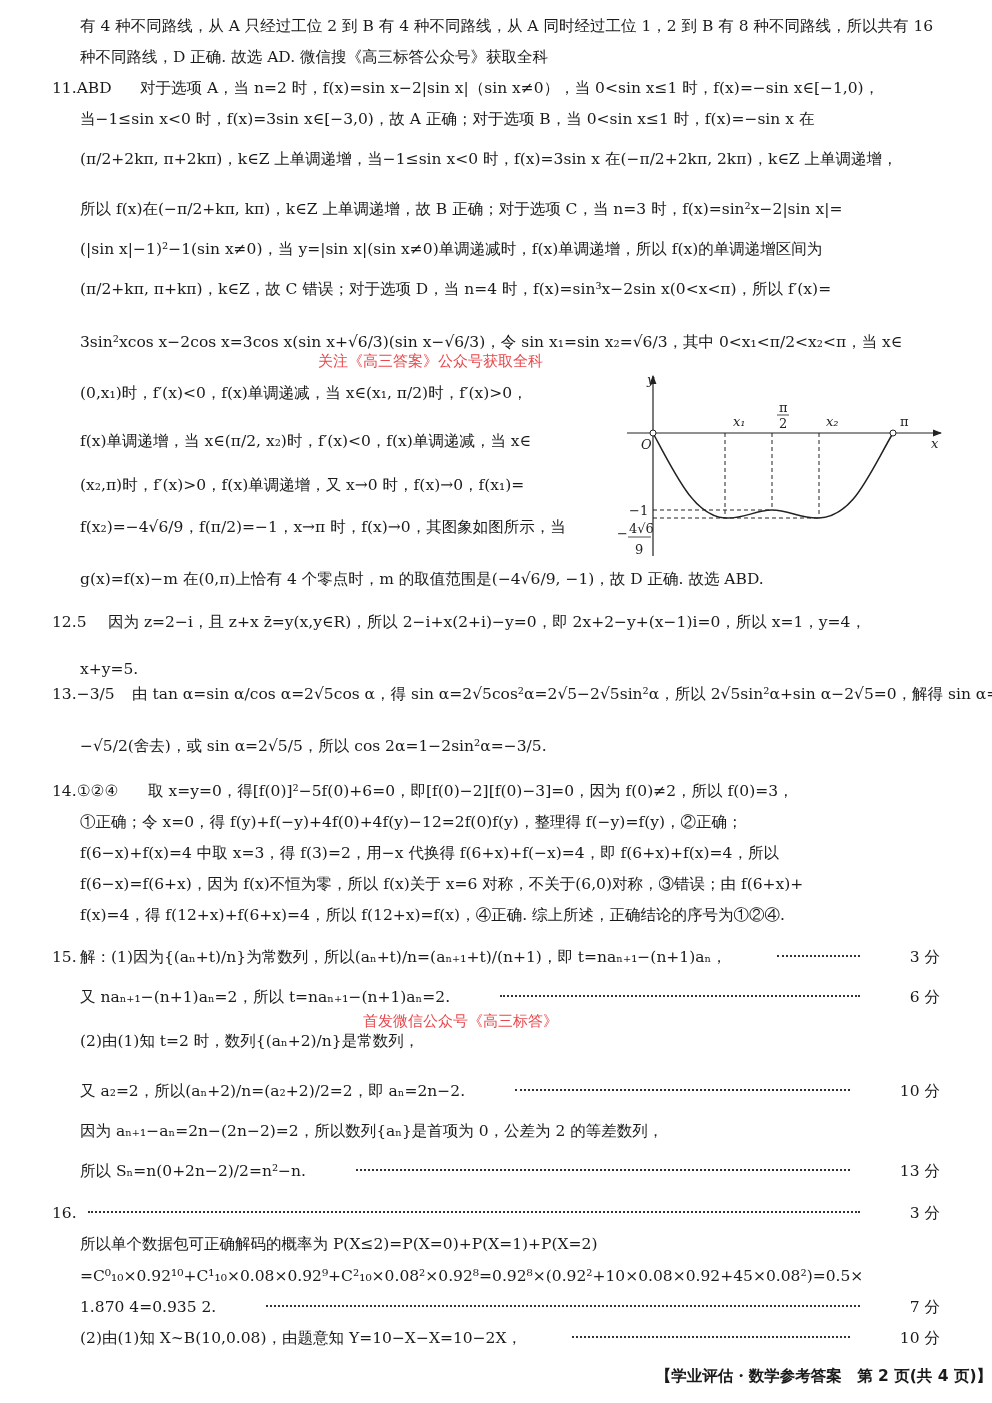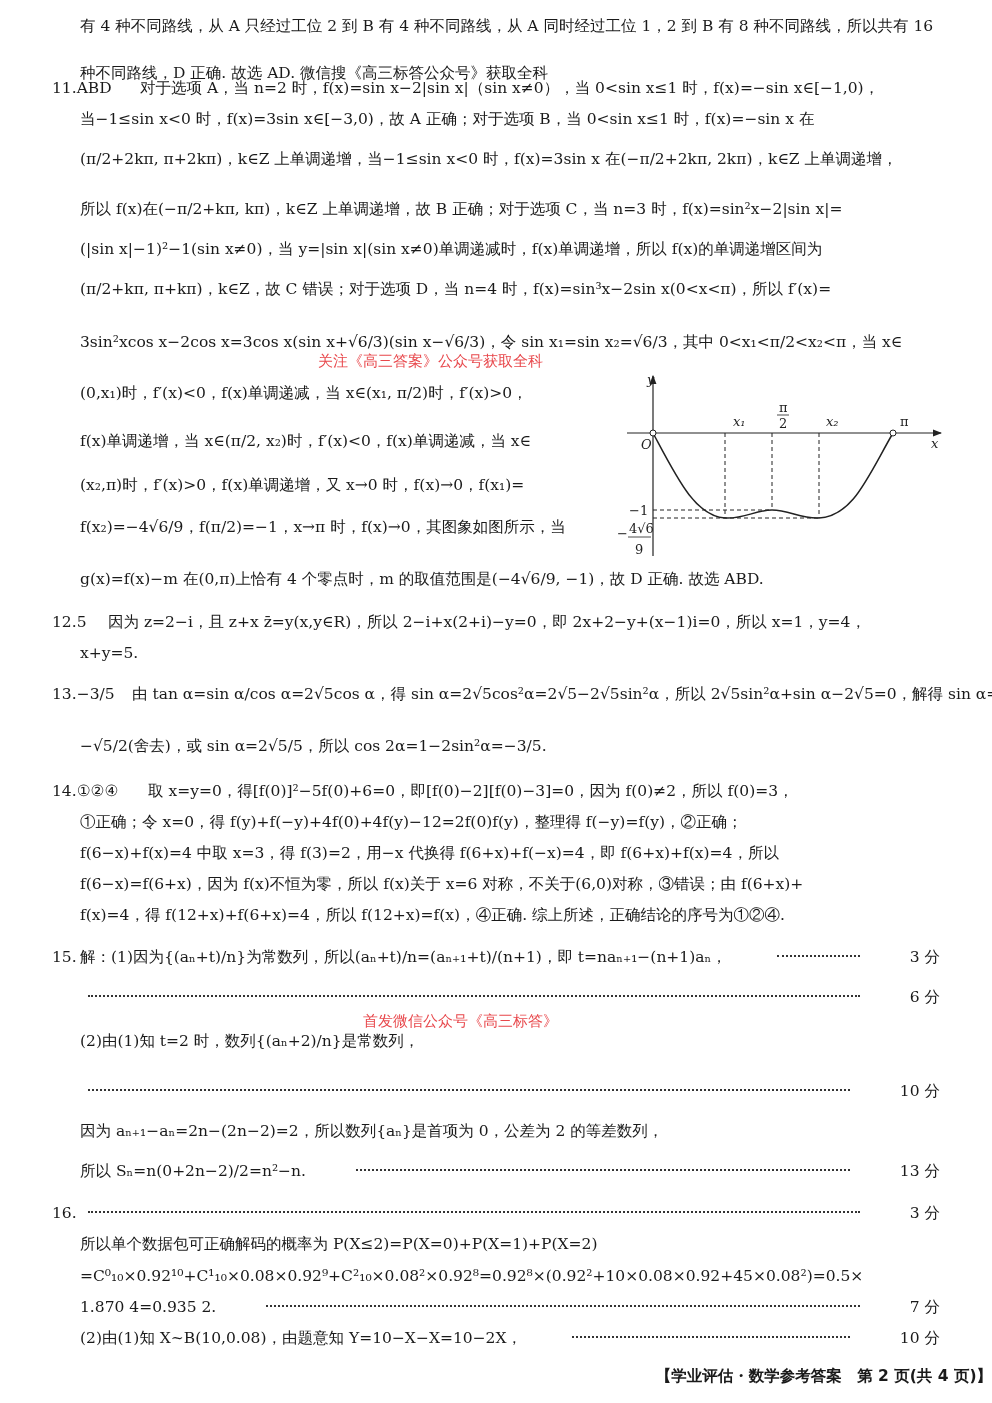--- a/index.html
+++ b/index.html
@@ -26,21 +26,21 @@
     font-family: "DejaVu Sans", sans-serif; font-weight: bold; font-size: 15.5px;
   }
   .graph { position: absolute; left: 615px; top: 368px; width: 330px; height: 190px; }
   .graph text { font-family: "DejaVu Serif", serif; font-size: 13px; fill: #222; }
   .graph .it { font-style: italic; }
 </style>
 </head>
 <body>
 
 <div class="line" style="top:15px">有 4 种不同路线，从 A 只经过工位 2 到 B 有 4 种不同路线，从 A 同时经过工位 1，2 到 B 有 8 种不同路线，所以共有 16</div>
-<div class="line" style="top:62px">种不同路线，D 正确. 故选 AD. 微信搜《高三标答公众号》获取全科</div>
+<div class="line" style="top:46px">种不同路线，D 正确. 故选 AD. 微信搜《高三标答公众号》获取全科</div>
 
 <div class="num" style="top:77px">
   <span>11.</span><span class="ans">ABD</span>
 </div>
 <div class="line" style="top:77px; left:140px">对于选项 A，当 n=2 时，f(x)=sin x−2|sin x|（sin x≠0），当 0&lt;sin x≤1 时，f(x)=−sin x∈[−1,0)，</div>
 <div class="line" style="top:108px">当−1≤sin x&lt;0 时，f(x)=3sin x∈[−3,0)，故 A 正确；对于选项 B，当 0&lt;sin x≤1 时，f(x)=−sin x 在</div>
 <div class="line" style="top:148px">(π/2+2kπ, π+2kπ)，k∈Z 上单调递增，当−1≤sin x&lt;0 时，f(x)=3sin x 在(−π/2+2kπ, 2kπ)，k∈Z 上单调递增，</div>
 <div class="line" style="top:198px">所以 f(x)在(−π/2+kπ, kπ)，k∈Z 上单调递增，故 B 正确；对于选项 C，当 n=3 时，f(x)=sin²x−2|sin x|=</div>
 <div class="line" style="top:238px">(|sin x|−1)²−1(sin x≠0)，当 y=|sin x|(sin x≠0)单调递减时，f(x)单调递增，所以 f(x)的单调递增区间为</div>
 <div class="line" style="top:278px">(π/2+kπ, π+kπ)，k∈Z，故 C 错误；对于选项 D，当 n=4 时，f(x)=sin³x−2sin x(0&lt;x&lt;π)，所以 f′(x)=</div>
@@ -83,21 +83,21 @@
   </g>
   <path d="M38,65 C62,110 80,148 110,150 C130,151 140,142 157,142 C174,142 186,151 204,150 C238,148 252,110 278,65" stroke="#222" stroke-width="1.5" fill="none"></path>
   <circle cx="38" cy="65" r="3" fill="#fff" stroke="#222" stroke-width="1"></circle>
   <circle cx="278" cy="65" r="3" fill="#fff" stroke="#222" stroke-width="1"></circle>
 </svg>
 
 <div class="num" style="top:611px">
   <span>12.</span><span class="ans">5</span>
 </div>
 <div class="line" style="top:611px; left:108px">因为 z=2−i，且 z+x z̄=y(x,y∈R)，所以 2−i+x(2+i)−y=0，即 2x+2−y+(x−1)i=0，所以 x=1，y=4，</div>
-<div class="line" style="top:642px">x+y=5.</div>
+<div class="line" style="top:658px">x+y=5.</div>
 
 <div class="num" style="top:683px">
   <span>13.</span><span class="ans">−3/5</span>
 </div>
 <div class="line" style="top:683px; left:132px">由 tan α=sin α/cos α=2√5cos α，得 sin α=2√5cos²α=2√5−2√5sin²α，所以 2√5sin²α+sin α−2√5=0，解得 sin α=</div>
 <div class="line" style="top:735px">−√5/2(舍去)，或 sin α=2√5/5，所以 cos 2α=1−2sin²α=−3/5.</div>
 
 <div class="num" style="top:780px">
   <span>14.</span><span class="ans">①②④</span>
 </div>
@@ -107,26 +107,28 @@
 <div class="line" style="top:873px">f(6−x)=f(6+x)，因为 f(x)不恒为零，所以 f(x)关于 x=6 对称，不关于(6,0)对称，③错误；由 f(6+x)+</div>
 <div class="line" style="top:904px">f(x)=4，得 f(12+x)+f(6+x)=4，所以 f(12+x)=f(x)，④正确. 综上所述，正确结论的序号为①②④.</div>
 
 <div class="num" style="top:946px">15.</div>
 <div class="line dots-row" style="top:946px">
   <span class="txt">解：(1)因为{(aₙ+t)/n}为常数列，所以(aₙ+t)/n=(aₙ₊₁+t)/(n+1)，即 t=naₙ₊₁−(n+1)aₙ，</span>
   <span class="leader"></span>
   <span class="pts">3 分</span>
 </div>
 <div class="line dots-row" style="top:986px">
+  <span class="txt">又 naₙ₊₁−(n+1)aₙ=2，所以 t=naₙ₊₁−(n+1)aₙ=2.</span>
   <span class="leader"></span>
   <span class="pts">6 分</span>
 </div>
 <div class="watermark" style="left:363px; top:1012px">首发微信公众号《高三标答》</div>
 <div class="line" style="top:1030px">(2)由(1)知 t=2 时，数列{(aₙ+2)/n}是常数列，</div>
 <div class="line dots-row" style="top:1080px">
+  <span class="txt">又 a₂=2，所以(aₙ+2)/n=(a₂+2)/2=2，即 aₙ=2n−2.</span>
   <span class="leader"></span>
   <span class="pts">10 分</span>
 </div>
 <div class="line" style="top:1120px">因为 aₙ₊₁−aₙ=2n−(2n−2)=2，所以数列{aₙ}是首项为 0，公差为 2 的等差数列，</div>
 <div class="line dots-row" style="top:1160px">
   <span class="txt">所以 Sₙ=n(0+2n−2)/2=n²−n.</span>
   <span class="leader"></span>
   <span class="pts">13 分</span>
 </div>
 

